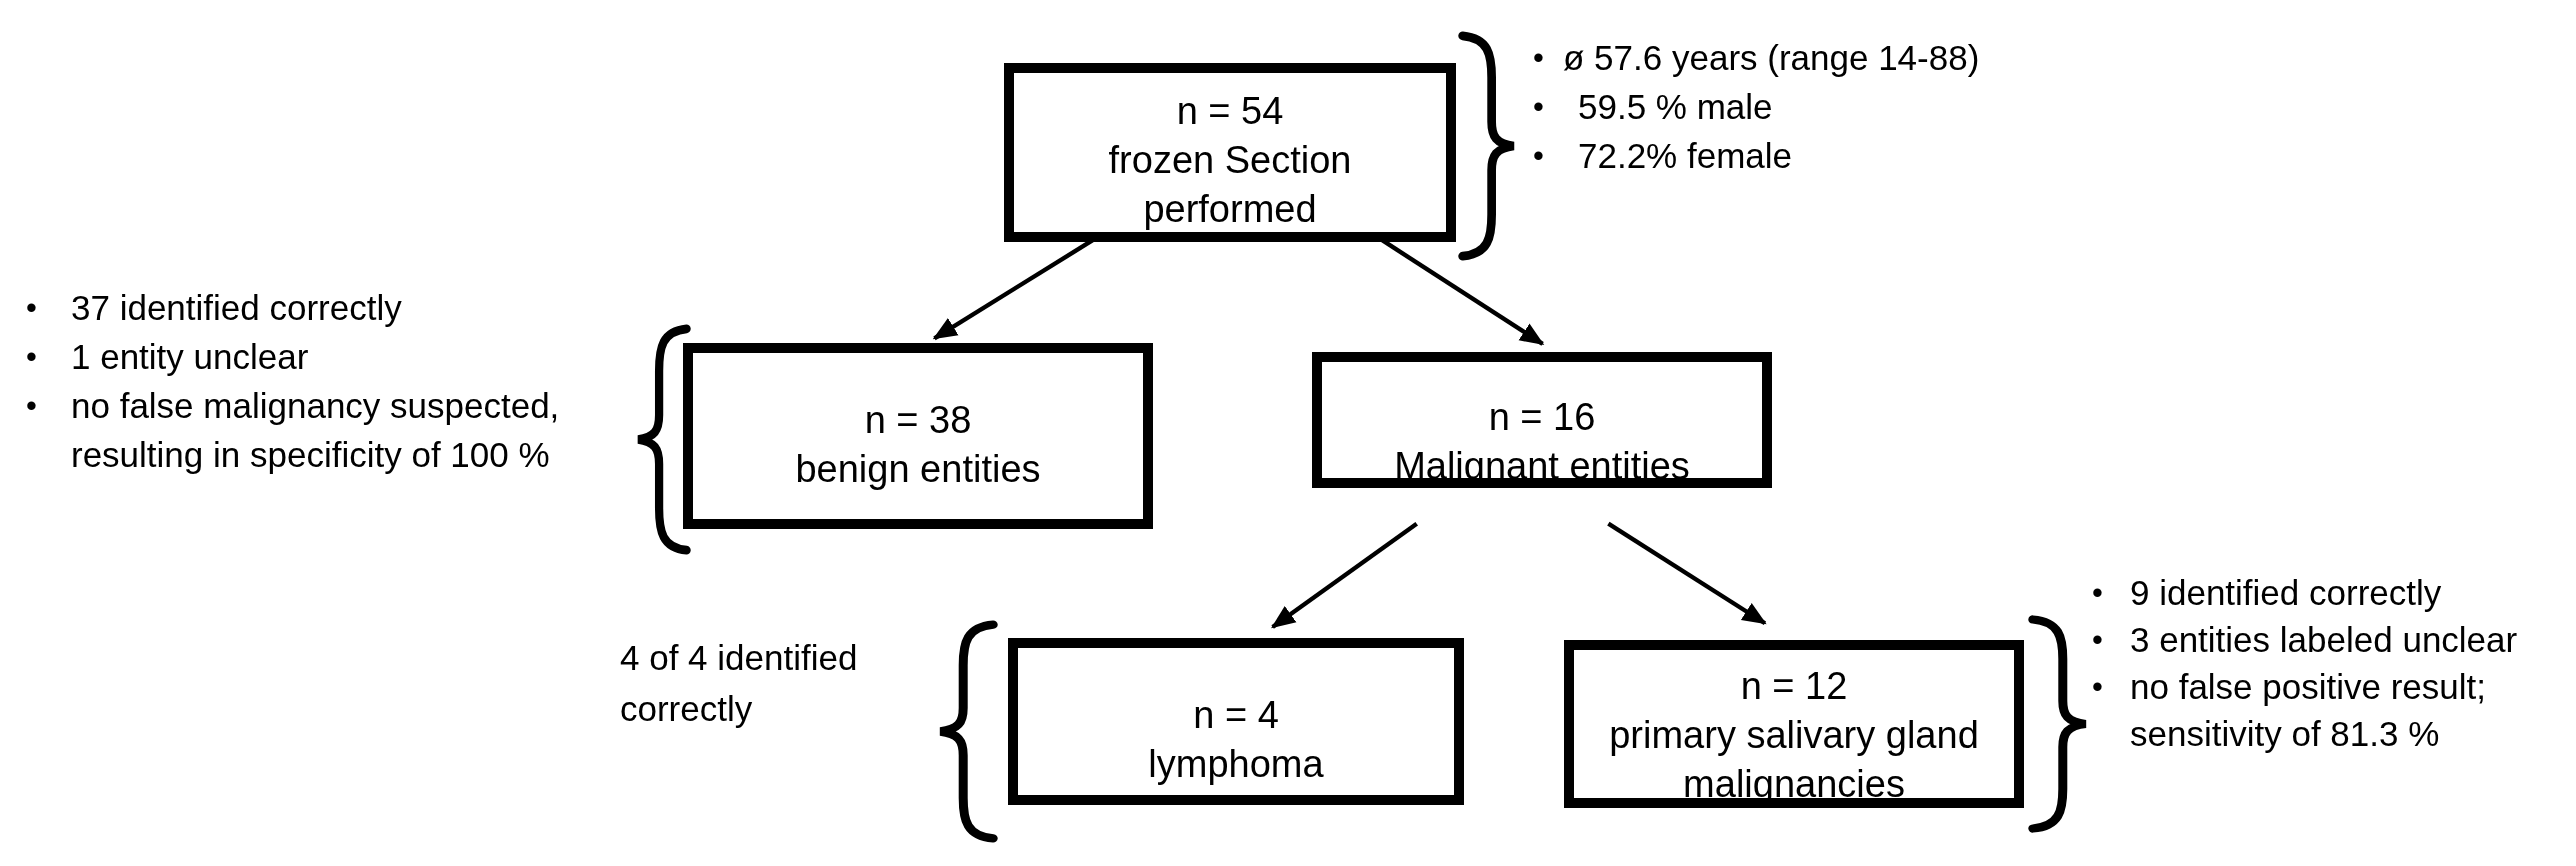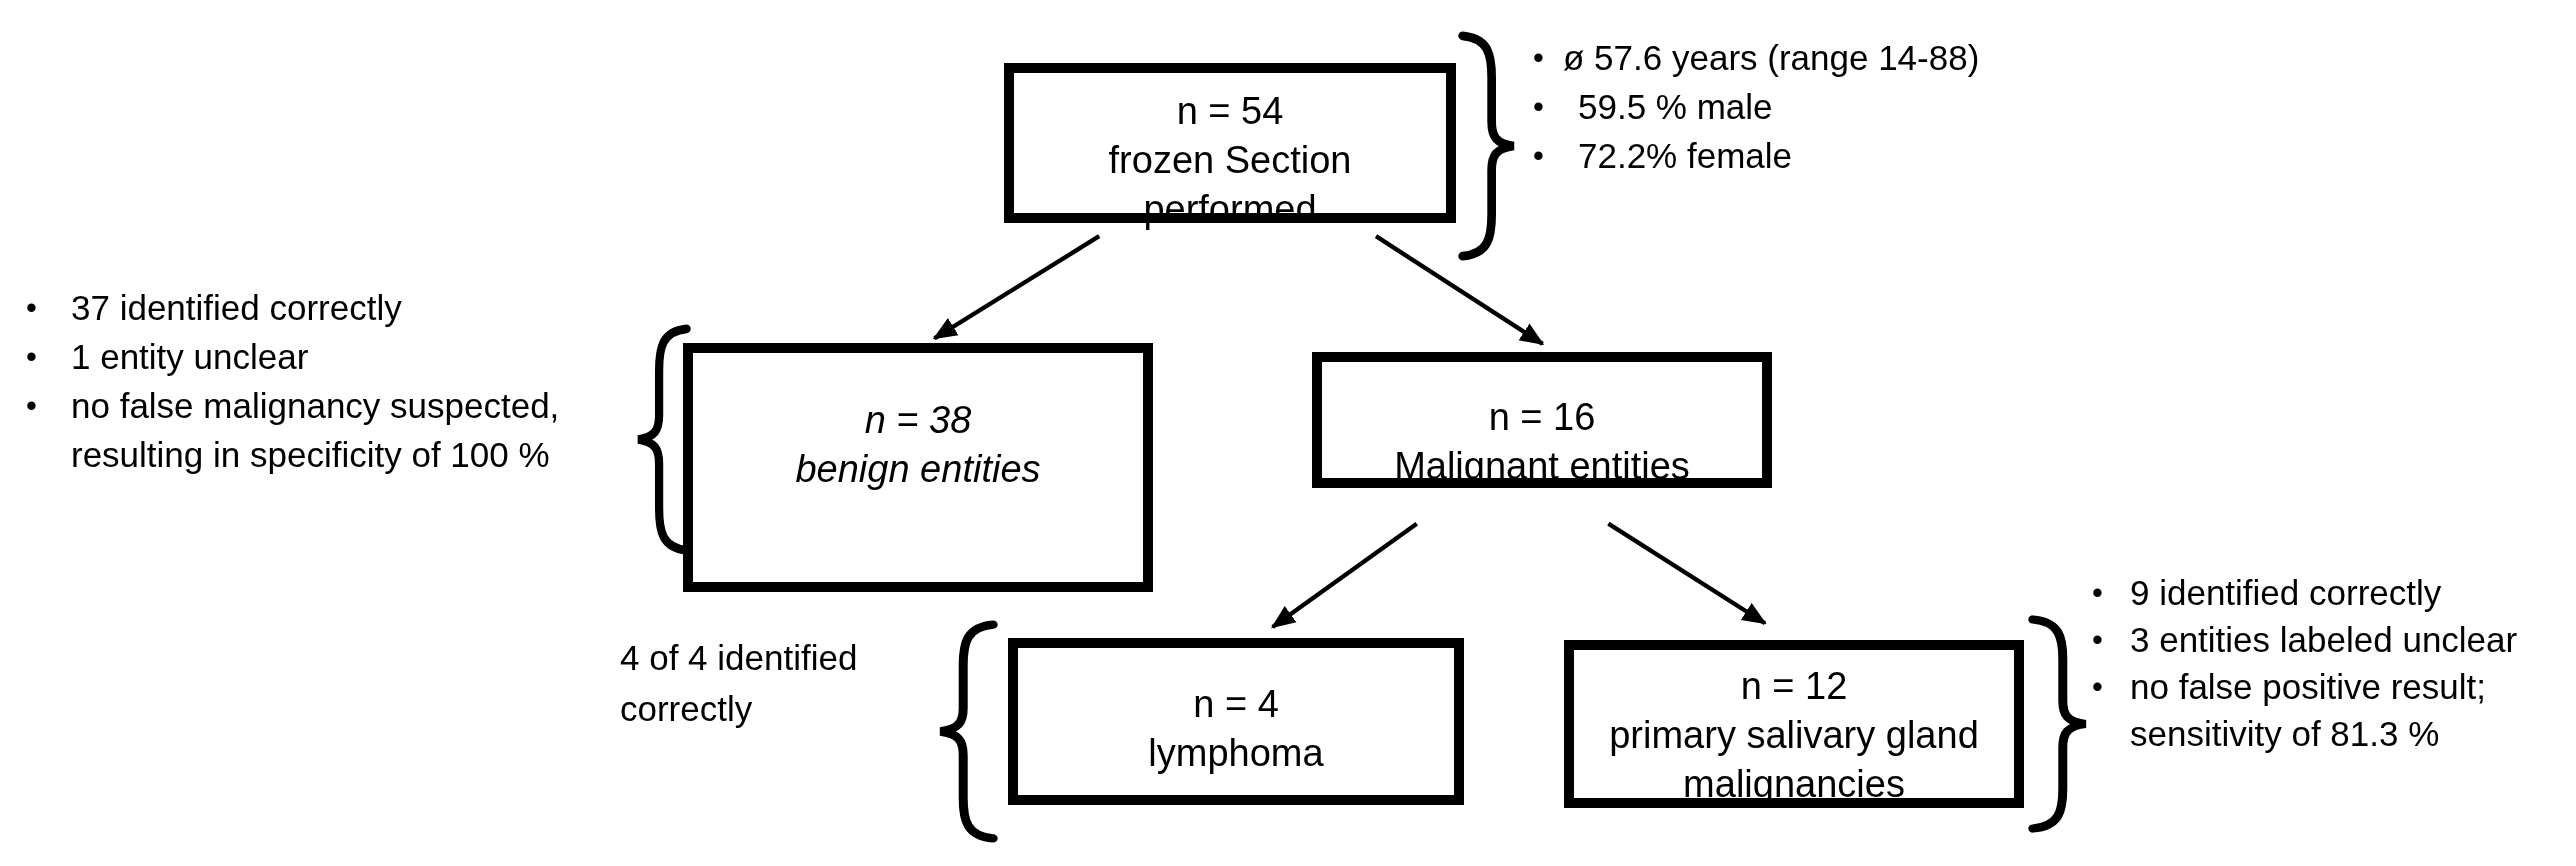--- a/index.html
+++ b/index.html
@@ -54,21 +54,21 @@
       <marker id="ah" viewBox="0 0 12 10" refX="11" refY="5" markerWidth="5.5" markerHeight="5" orient="auto">
         <path d="M0,0 L12,5 L0,10 z" fill="#000"></path>
       </marker>
     </defs>
     <line x1="1755" y1="377" x2="1492" y2="540" stroke="#000" stroke-width="7" marker-end="url(#ah)"></line>
     <line x1="2197" y1="377" x2="2463" y2="549" stroke="#000" stroke-width="7" marker-end="url(#ah)"></line>
     <line x1="2262" y1="836" x2="2032" y2="1001" stroke="#000" stroke-width="7" marker-end="url(#ah)"></line>
     <line x1="2568" y1="836" x2="2818" y2="995" stroke="#000" stroke-width="7" marker-end="url(#ah)"></line>
   </svg>
 
-  <div class="box" style="left:1004px;top:63px;width:452px;height:160px;">
+  <div class="box" style="left:1004px;top:63px;width:452px;height:179px;">
     <div class="box-text" style="padding-top:13.8px;">
       <div>n = 54</div>
       <div>frozen Section</div>
       <div>performed</div>
     </div>
   </div>
 
   <div class="brace" style="left:1458px;top:30px;width:58px;height:232px;">
     <svg viewBox="0 0 100 400" preserveAspectRatio="none">
       <path d="M8,10 C52,14 58,42 58,82 L58,158 C58,184 66,196 96,200 C66,204 58,216 58,242 L58,318 C58,358 52,386 8,390" fill="none" stroke="#000" stroke-width="15" stroke-linecap="round"></path>
@@ -108,21 +108,21 @@
       <span>resulting in specificity of 100 %</span>
     </div>
   </div>
 
   <div class="brace" style="left:636px;top:323px;width:55px;height:233px;">
     <svg viewBox="0 0 100 400" preserveAspectRatio="none">
       <path d="M92,10 C48,14 42,42 42,82 L42,158 C42,184 34,196 4,200 C34,204 42,216 42,242 L42,318 C42,358 48,386 92,390" fill="none" stroke="#000" stroke-width="15" stroke-linecap="round"></path>
     </svg>
   </div>
 
-  <div class="box" style="left:683px;top:343px;width:470px;height:249px;font-style:italic;">
+  <div class="box" style="left:683px;top:343px;width:470px;height:186px;">
     <div class="box-text" style="padding-top:43px;">
       <div>n = 38</div>
       <div>benign entities</div>
     </div>
   </div>
 
   <div class="box" style="left:1312px;top:352px;width:460px;height:136px;">
     <div class="box-text" style="padding-top:31px;">
       <div>n = 16</div>
       <div>Malignant entities</div>
@@ -138,21 +138,21 @@
     </div>
   </div>
 
   <div class="brace" style="left:938px;top:619px;width:60px;height:225px;">
     <svg viewBox="0 0 100 400" preserveAspectRatio="none">
       <path d="M92,10 C48,14 42,42 42,82 L42,158 C42,184 34,196 4,200 C34,204 42,216 42,242 L42,318 C42,358 48,386 92,390" fill="none" stroke="#000" stroke-width="15" stroke-linecap="round"></path>
     </svg>
   </div>
 
   <div class="box" style="left:1008px;top:638px;width:456px;height:167px;">
-    <div class="box-text" style="padding-top:32px;">
+    <div class="box-text" style="padding-top:43px;">
       <div>n = 4</div>
       <div>lymphoma</div>
     </div>
   </div>
 
   <div class="box" style="left:1564px;top:640px;width:460px;height:168px;">
     <div class="box-text" style="padding-top:12px;">
       <div>n = 12</div>
       <div>primary salivary gland</div>
       <div>malignancies</div>

